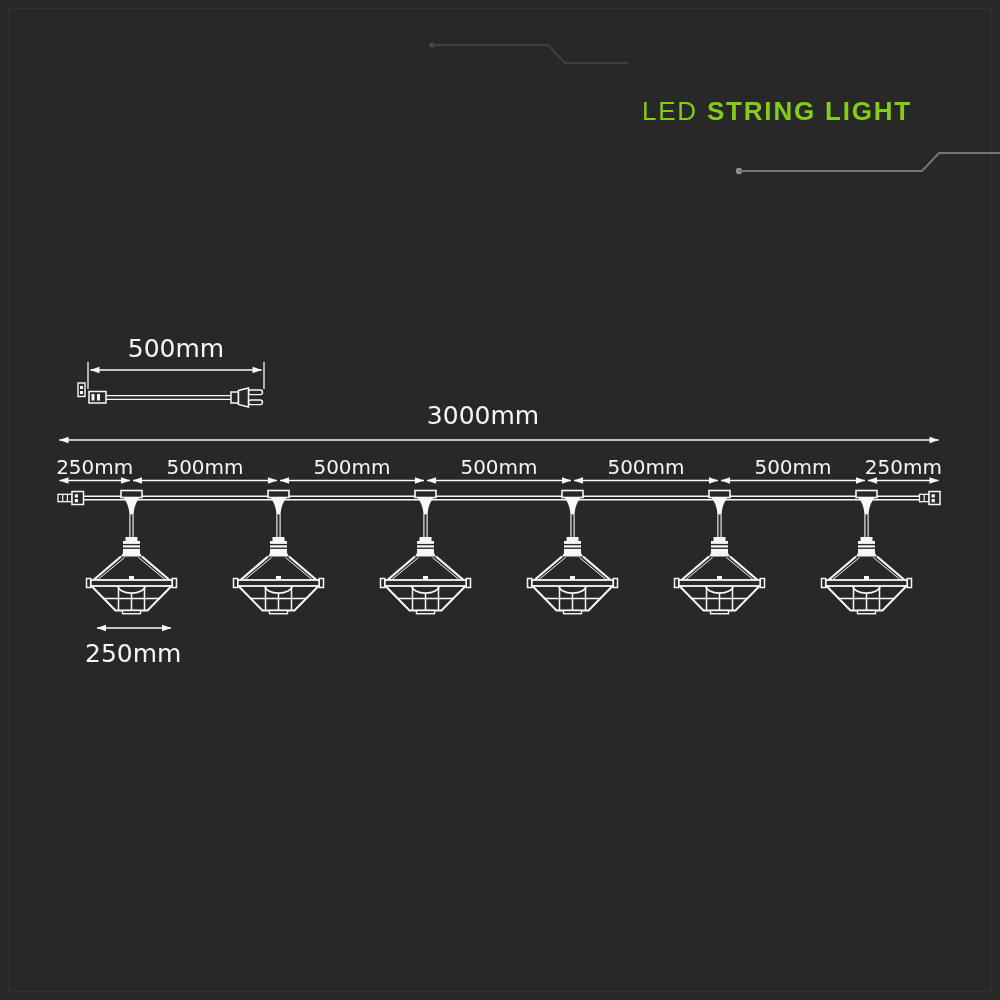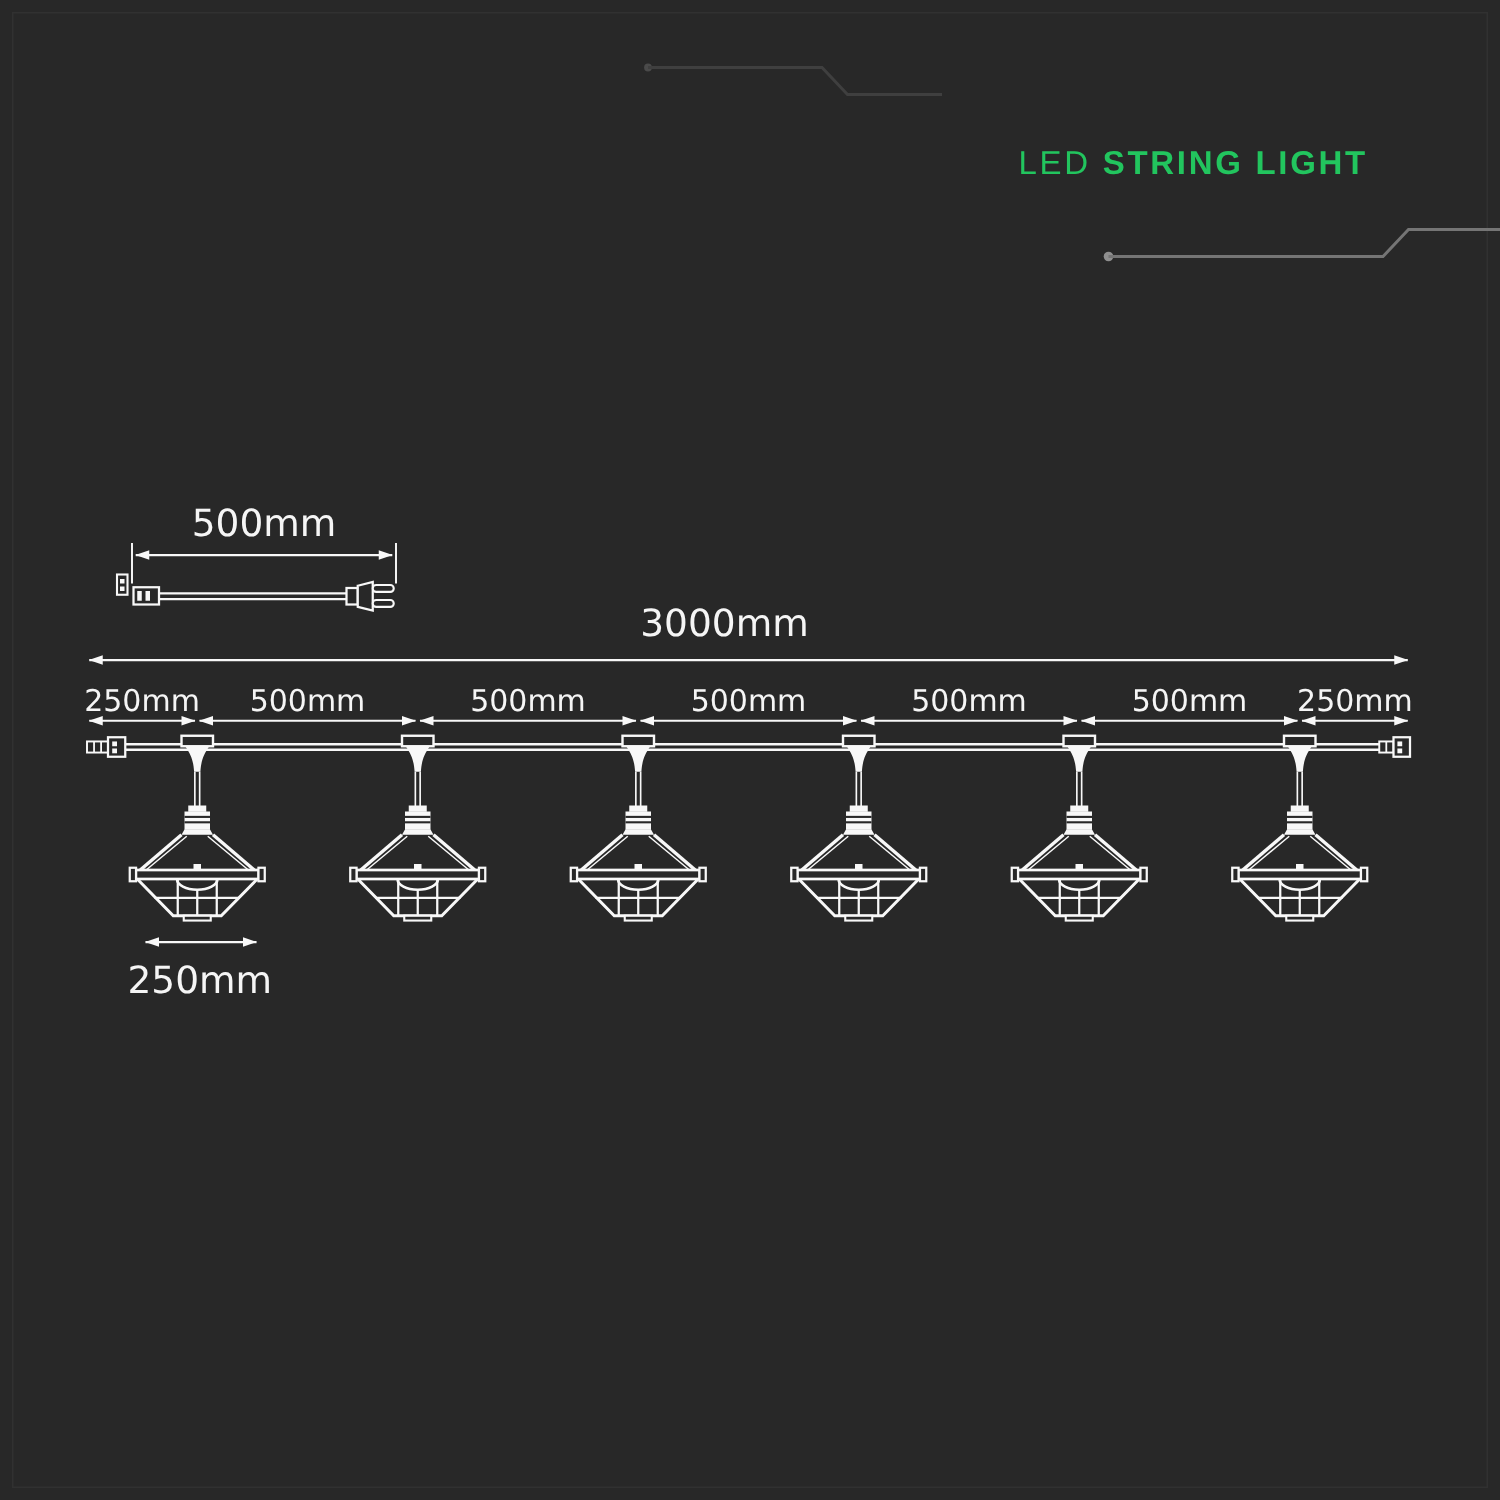--- a/index.html
+++ b/index.html
@@ -1,19 +1,19 @@
 <!DOCTYPE html>
 <html><head>
 <meta charset="utf-8">
 <style>
   html,body{margin:0;padding:0;width:1000px;height:1000px;overflow:hidden;}
   body{background:#282828;font-family:"Liberation Sans",sans-serif;position:relative;}
   .frame{position:absolute;inset:8px;border:1px solid rgba(255,255,255,0.045);pointer-events:none;}
-  .title{position:absolute;top:96px;right:88px;margin:0;color:#22c55e;
-         font-size:22px;letter-spacing:1.8px;white-space:nowrap;
+  .title{position:absolute;top:96px;right:88px;margin:0;color:#84cc16;
+         font-size:26px;letter-spacing:1.8px;white-space:nowrap;
          font-family:"Liberation Sans",sans-serif;}
   .title .t-reg{font-weight:400;}
   .title .t-bold{font-weight:700;}
   svg{position:absolute;top:0;left:0;}
   .dim-text{fill:#f5f5f5;font-family:"DejaVu Sans",sans-serif;font-weight:400;}
   .dim-big{font-size:25px;}
   .dim-seg{font-size:20px;}
   .wline{stroke:#f8f8f8;fill:none;}
 </style>
 </head>

